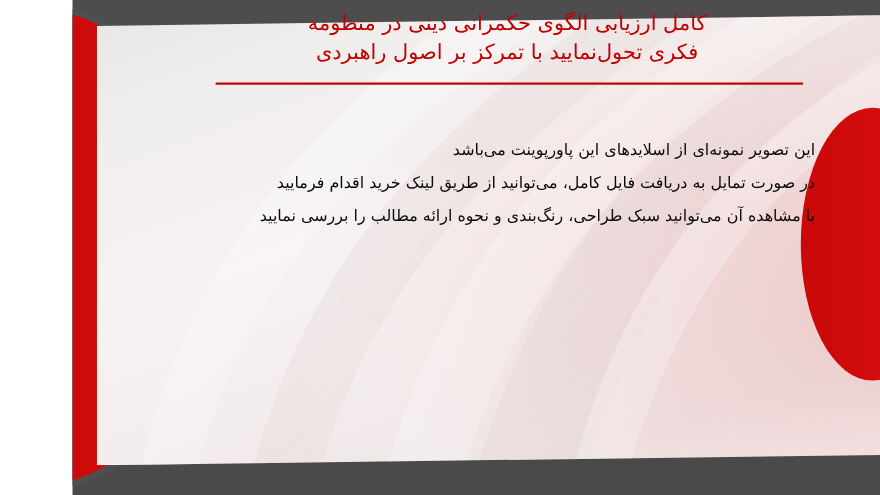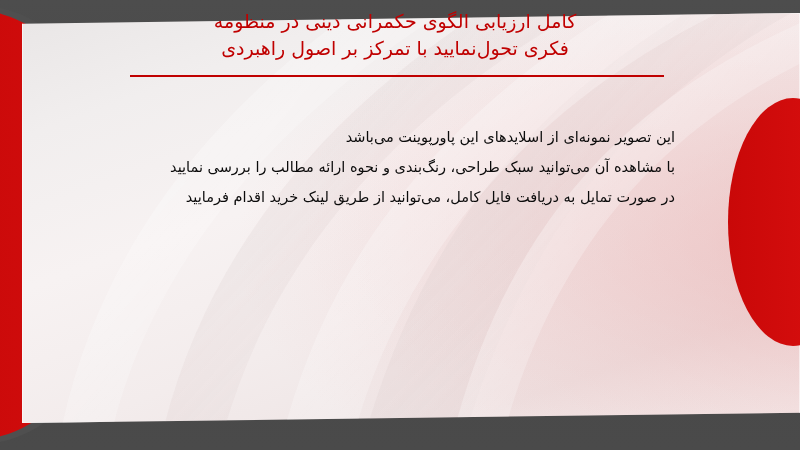--- a/index.html
+++ b/index.html
@@ -7,21 +7,21 @@
     margin: 0;
     padding: 0;
     background: #ffffff;
   }
   body {
     font-family: "DejaVu Sans", "Liberation Sans", sans-serif;
   }
 
   #slide {
     position: relative;
-    width: 800px;
+    width: 734px;
     height: 450px;
     overflow: hidden;
     background: #4a4a4a;
   }
 
   
   .frame-backdrop {
     position: absolute;
     inset: 0;
     background: linear-gradient(180deg, #4d4d4d 0%, #474747 50%, #4a4a4a 100%);
@@ -161,18 +161,18 @@
 
     <div class="title-block">
       <div class="title-line">کامل ارزیابی الگوی حکمرانی دینی در منظومه</div>
       <div class="title-line">فکری تحول‌نمایید با تمرکز بر اصول راهبردی</div>
     </div>
 
     <div class="title-rule"></div>
 
     <div class="body-block">
       <div class="body-line">این تصویر نمونه‌ای از اسلایدهای این پاورپوینت می‌باشد</div>
+      <div class="body-line">در صورت تمایل به دریافت فایل کامل، می‌توانید از طریق لینک خرید اقدام فرمایید</div>
       <div class="body-line">با مشاهده آن می‌توانید سبک طراحی، رنگ‌بندی و نحوه ارائه مطالب را بررسی نمایید</div>
-      <div class="body-line">در صورت تمایل به دریافت فایل کامل، می‌توانید از طریق لینک خرید اقدام فرمایید</div>
     </div>
 
   </div>
 </div>
 
 </body></html>

